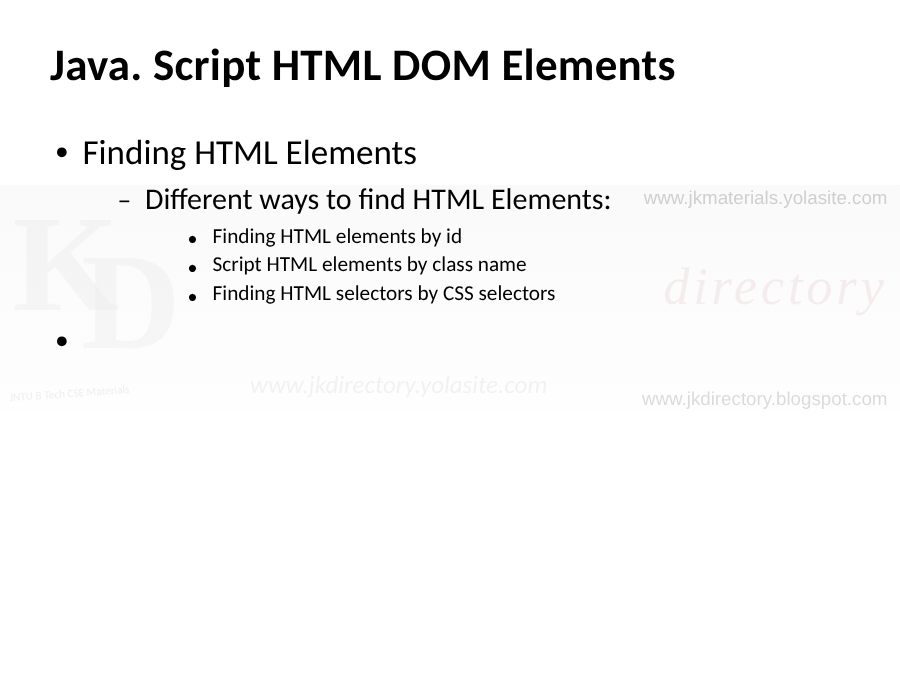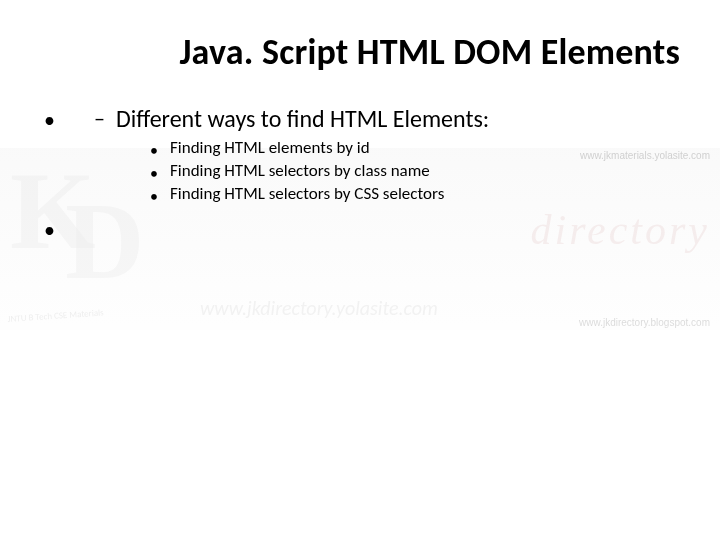--- a/index.html
+++ b/index.html
@@ -26,21 +26,21 @@
     top: 148px;
     width: 720px;
     height: 182px;
     background: linear-gradient(to bottom, rgba(246,246,246,0.6) 0%, rgba(252,252,252,0.3) 100%);
     z-index: 0;
     overflow: hidden;
   }
   .watermark-band .url {
     position: absolute;
     right: 10px;
-    font-size: 10px;
+    font-size: 15px;
     color: rgba(80,80,80,0.25);
     font-family: Arial, sans-serif;
   }
   .watermark-band .url.top { top: 2px; }
   .watermark-band .url.bottom { bottom: 2px; color: rgba(80,80,80,0.2); }
   .watermark-band .kd {
     position: absolute;
     left: 10px;
     top: 10px;
     opacity: 0.07;
@@ -72,21 +72,21 @@
     color: rgba(120,120,120,0.12);
     transform: rotate(-4deg);
     transform-origin: left bottom;
   }
   .content {
     position: relative;
     z-index: 1;
     padding: 30px 40px 0 40px;
   }
   .title {
-    text-align: right;
+    text-align: left;
     font-size: 36px;
     font-weight: 700;
     margin: 0 0 30px 0;
     letter-spacing: 0.2px;
   }
   ul.level1 {
     list-style: none;
     margin: 0;
     padding: 0 0 0 4px;
   }
@@ -160,26 +160,27 @@
     <span class="midurl">www.jkdirectory.yolasite.com</span>
     <span class="jntu">JNTU B Tech CSE Materials</span>
     <span class="url bottom">www.jkdirectory.blogspot.com</span>
   </div>
 
   <div class="content">
     <h1 class="title">Java. Script HTML DOM Elements</h1>
 
     <ul class="level1">
       <li>
+        <span>Finding HTML Elements</span>
         <ul class="level2">
           <li>
             <span>Different ways to find HTML Elements:</span>
             <ul class="level3">
               <li>Finding HTML elements by id</li>
-              <li>Finding HTML selectors by class name</li>
+              <li>Script HTML elements by class name</li>
               <li>Finding HTML selectors by CSS selectors</li>
             </ul>
           </li>
         </ul>
       </li>
       <li>
       </li>
     </ul>
   </div>
 

